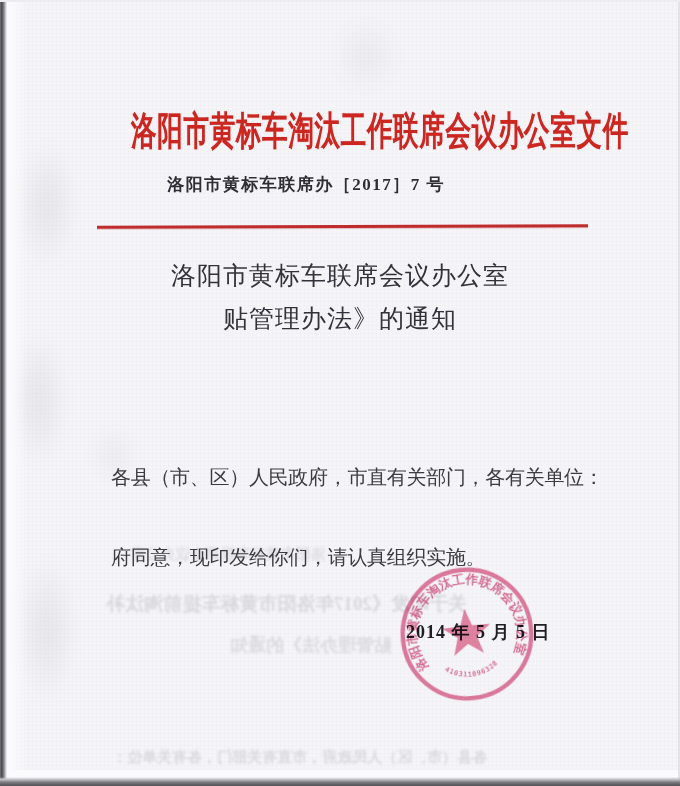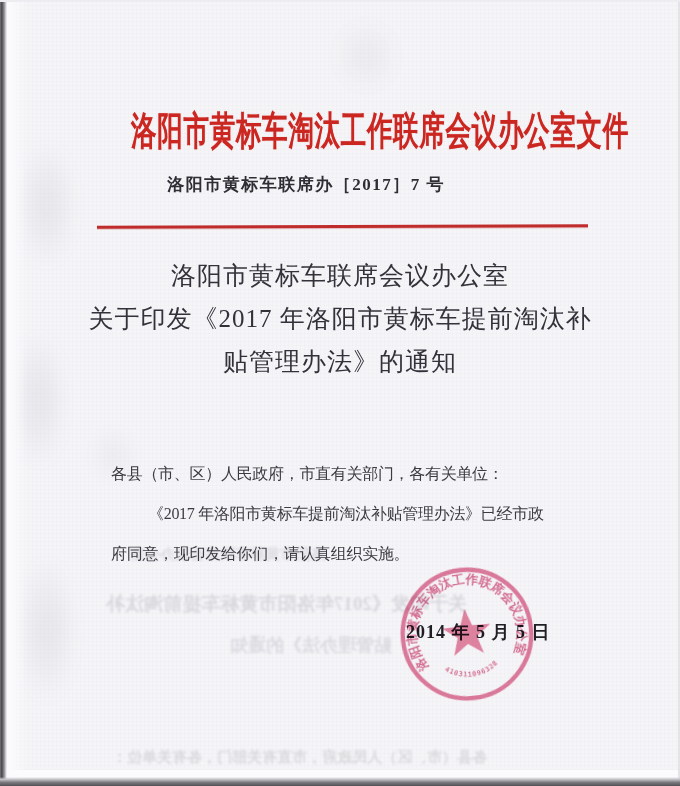--- a/index.html
+++ b/index.html
@@ -31,21 +31,21 @@
   .masthead{position:absolute;left:0;top:84px;width:680px;text-align:center;z-index:3;margin-top:20px;}
   .masthead .t{display:inline-block;font-size:39px;font-weight:700;color:#cb2620;
     white-space:nowrap;letter-spacing:1px;transform:scaleX(0.655);transform-origin:center;
     text-shadow:0 0 1px rgba(203,38,32,.55);}
   .docnum{position:absolute;top:173px;left:306px;transform:translateX(-50%);z-index:3;
     font-size:17px;font-weight:700;color:#2f2e35;letter-spacing:1.5px;white-space:nowrap;}
   .redline{position:absolute;left:97px;top:225px;width:491px;height:3px;background:#c02c2c;
     transform:rotate(-0.18deg);z-index:3;box-shadow:0 1px 0 rgba(192,44,44,.25);}
   .title{position:absolute;left:3px;top:254px;width:674px;text-align:center;z-index:3;
     font-size:25px;font-weight:400;color:#33323a;line-height:43px;letter-spacing:1px;}
-  .bodytext{position:absolute;z-index:3;font-size:16px;font-weight:500;color:#3c3b41;
+  .bodytext{position:absolute;z-index:3;font-size:20px;font-weight:500;color:#3c3b41;
     letter-spacing:-0.3px;white-space:nowrap;}
   .b1{left:111px;top:464px;}
   .b2{left:148px;top:504px;}
   .b3{left:111px;top:544px;text-align:center;}
   .date{position:absolute;left:406px;top:620px;z-index:4;font-size:18px;font-weight:700;
     color:#1f1e24;letter-spacing:1px;white-space:nowrap;}
   .seal{position:absolute;left:394px;top:561px;width:146px;height:146px;z-index:5;
     mix-blend-mode:multiply;opacity:.88;filter:blur(0.4px);transform:rotate(-6deg);}
   .bleed{position:absolute;z-index:2;color:#bcbdc5;opacity:.55;filter:blur(1.3px);
     transform:scaleX(-1);transform-origin:center;white-space:nowrap;font-weight:700;}
@@ -74,26 +74,24 @@
   <div class="masthead">
     <span class="t">洛阳市黄标车淘汰工作联席会议办公室文件</span>
   </div>
 
   <div class="docnum">洛阳市黄标车联席办［2017］7 号</div>
 
   <div class="redline"></div>
 
   <div class="title">
     <div>洛阳市黄标车联席会议办公室</div>
-    <div>关于印发《2017 年洛阳市黄标车提前淘汰补</div>
     <div>贴管理办法》的通知</div>
   </div>
 
   <div class="bodytext b1">各县（市、区）人民政府，市直有关部门，各有关单位：</div>
-  <div class="bodytext b2">《2017 年洛阳市黄标车提前淘汰补贴管理办法》已经市政</div>
   <div class="bodytext b3">府同意，现印发给你们，请认真组织实施。</div>
 
   <div class="date">2014 年 5 月 5 日</div>
 
   <svg class="seal" viewBox="0 0 150 150" xmlns="http://www.w3.org/2000/svg">
     <defs>
       <path id="sealArcTop" d="M 32.4 104.9 A 52 52 0 1 1 117.6 104.9" fill="none"></path>
       <path id="sealArcBottom" d="M 46.7 108.7 A 44 44 0 0 0 103.3 108.7" fill="none"></path>
     </defs>
     <circle cx="75" cy="75" r="66" fill="none" stroke="#dd6088" stroke-width="4.5" opacity="0.92"></circle>

